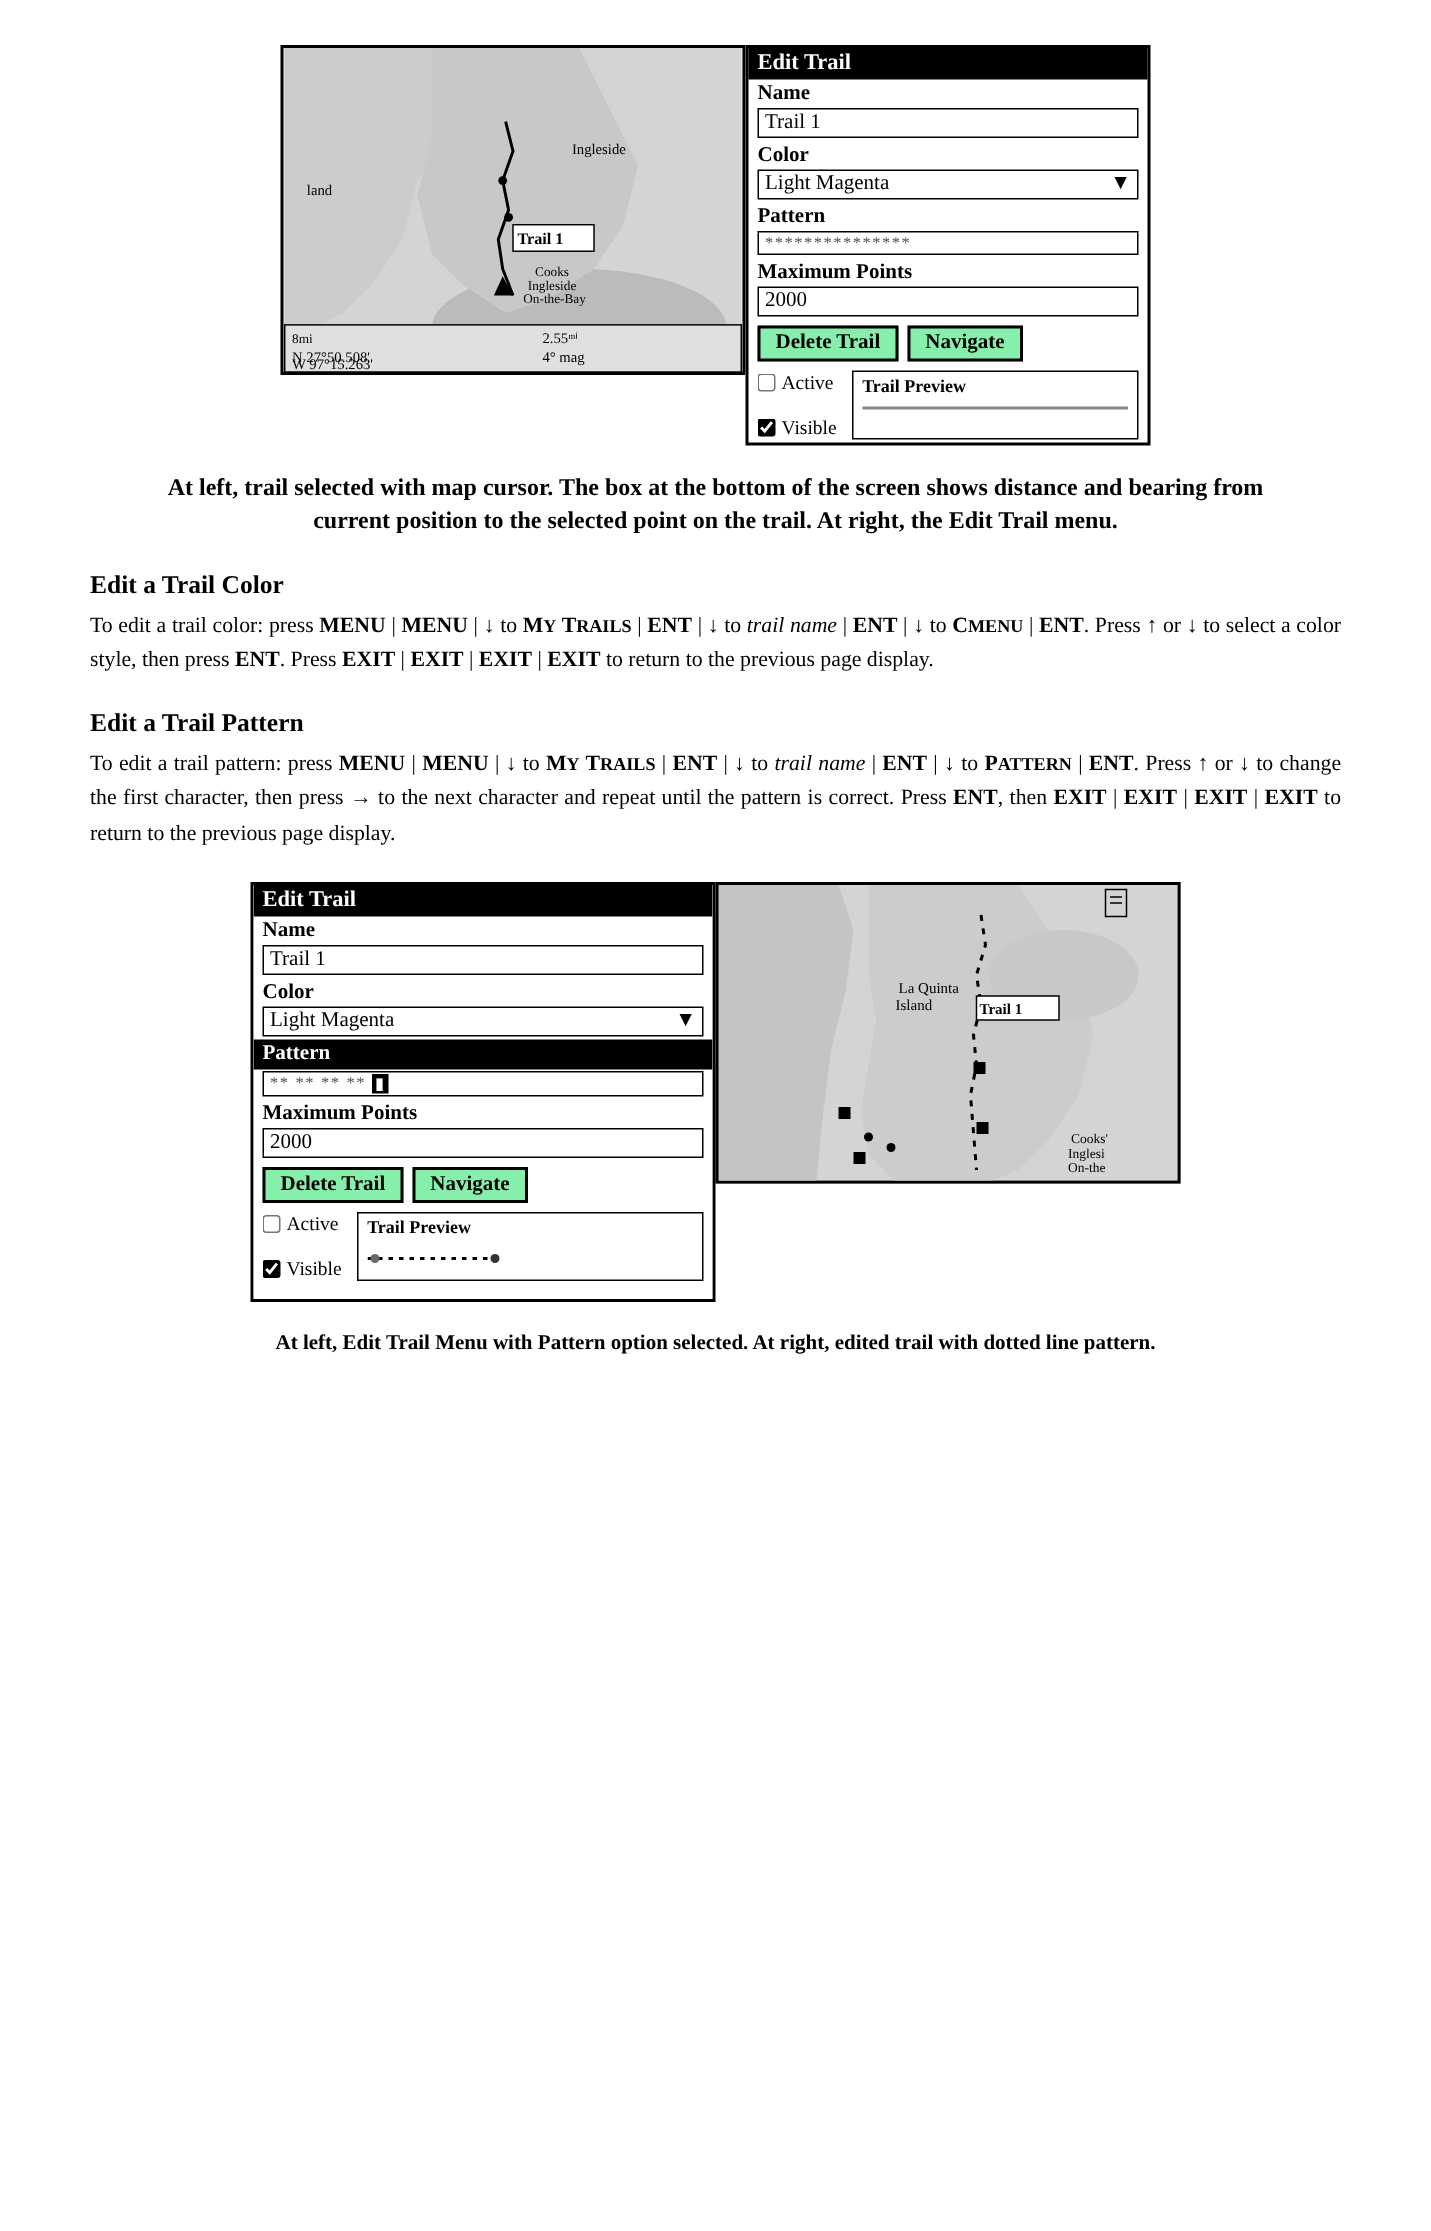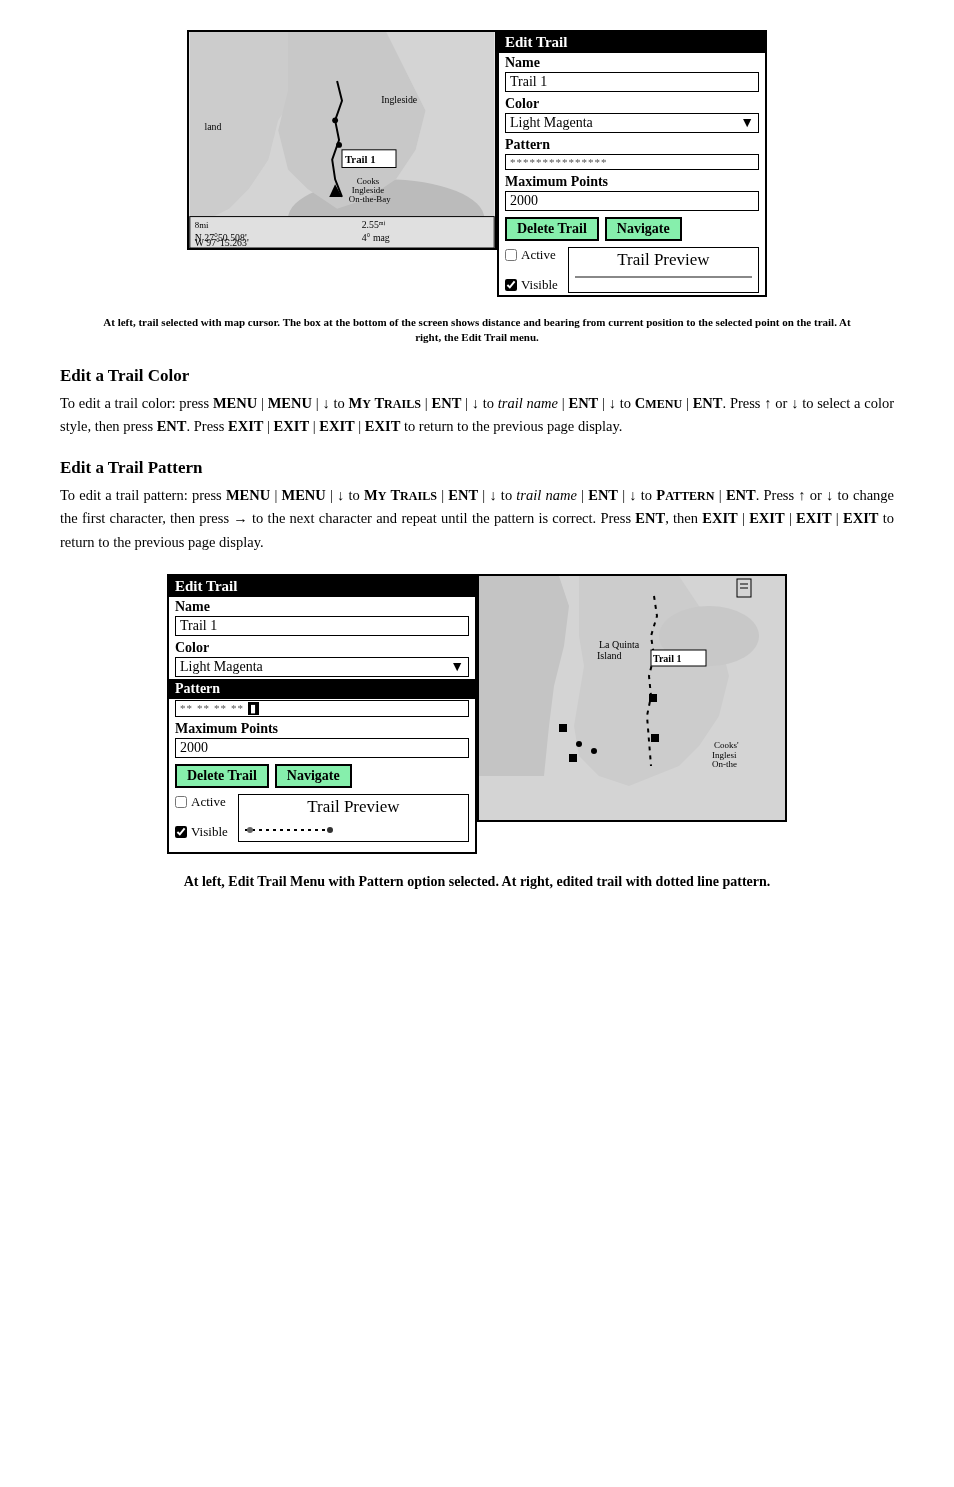--- a/index.html
+++ b/index.html
@@ -115,36 +115,35 @@
     }
 
     .trail-preview-box {
       border: 1px solid #000;
       padding: 2px 6px;
       font-size: 12px;
       flex: 1;
     }
 
     .trail-preview-title {
-      font-size: 17px;
-      font-weight: normal;
+      font-size: 12px;
+      font-weight: bold;
       margin-bottom: 4px;
-      text-align: center;
     }
 
     .trail-preview-line {
       height: 2px;
       background: #888;
       margin-top: 6px;
     }
 
     
     .caption {
       text-align: center;
-      font-size: 11px;
+      font-size: 16px;
       font-weight: bold;
       margin-bottom: 20px;
       line-height: 1.4;
       padding: 0 30px;
     }
 
     
     .section-header {
       font-size: 17px;
       font-weight: bold;
@@ -181,21 +180,21 @@
       height: 280px;
       border: 2px solid #000;
       background: #e0e0e0;
       position: relative;
       overflow: hidden;
       flex-shrink: 0;
     }
 
     .bottom-right-map {
       width: 310px;
-      height: 248px;
+      height: 201px;
       border: 2px solid #000;
       background: #737373;
       position: relative;
       overflow: hidden;
       flex-shrink: 0;
     }
 
     .bottom-caption {
       text-align: center;
       font-size: 14px;

